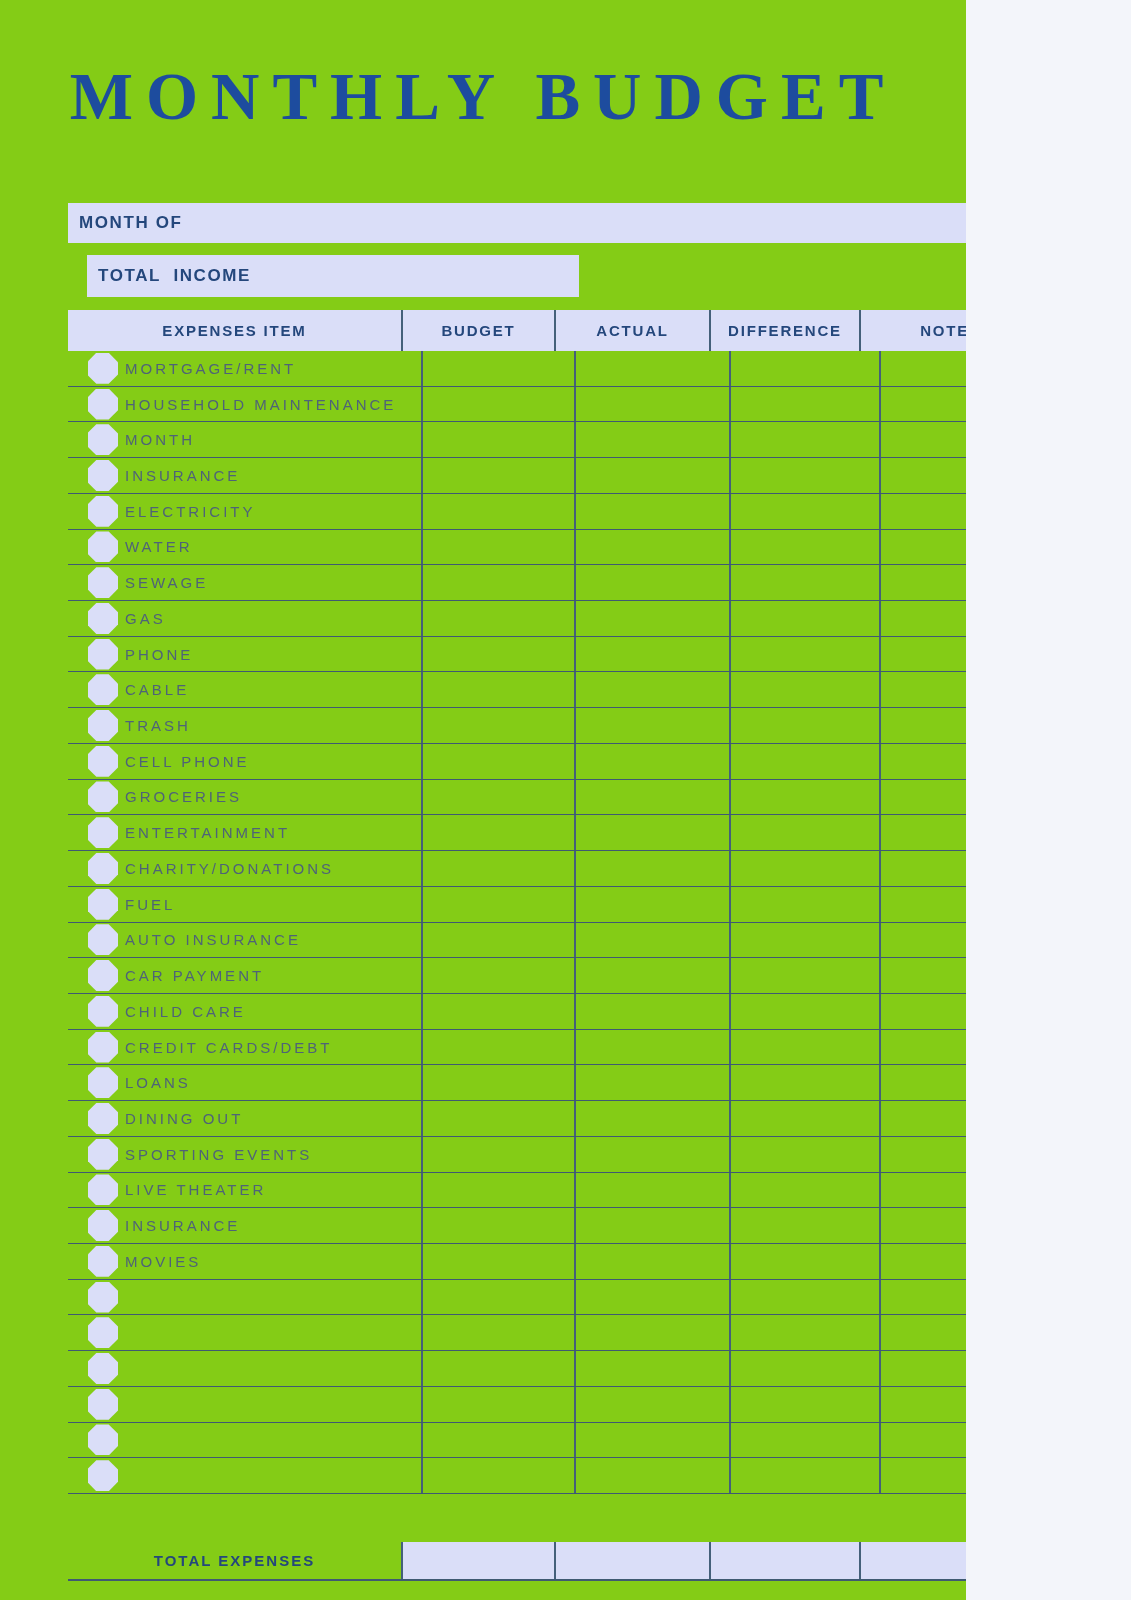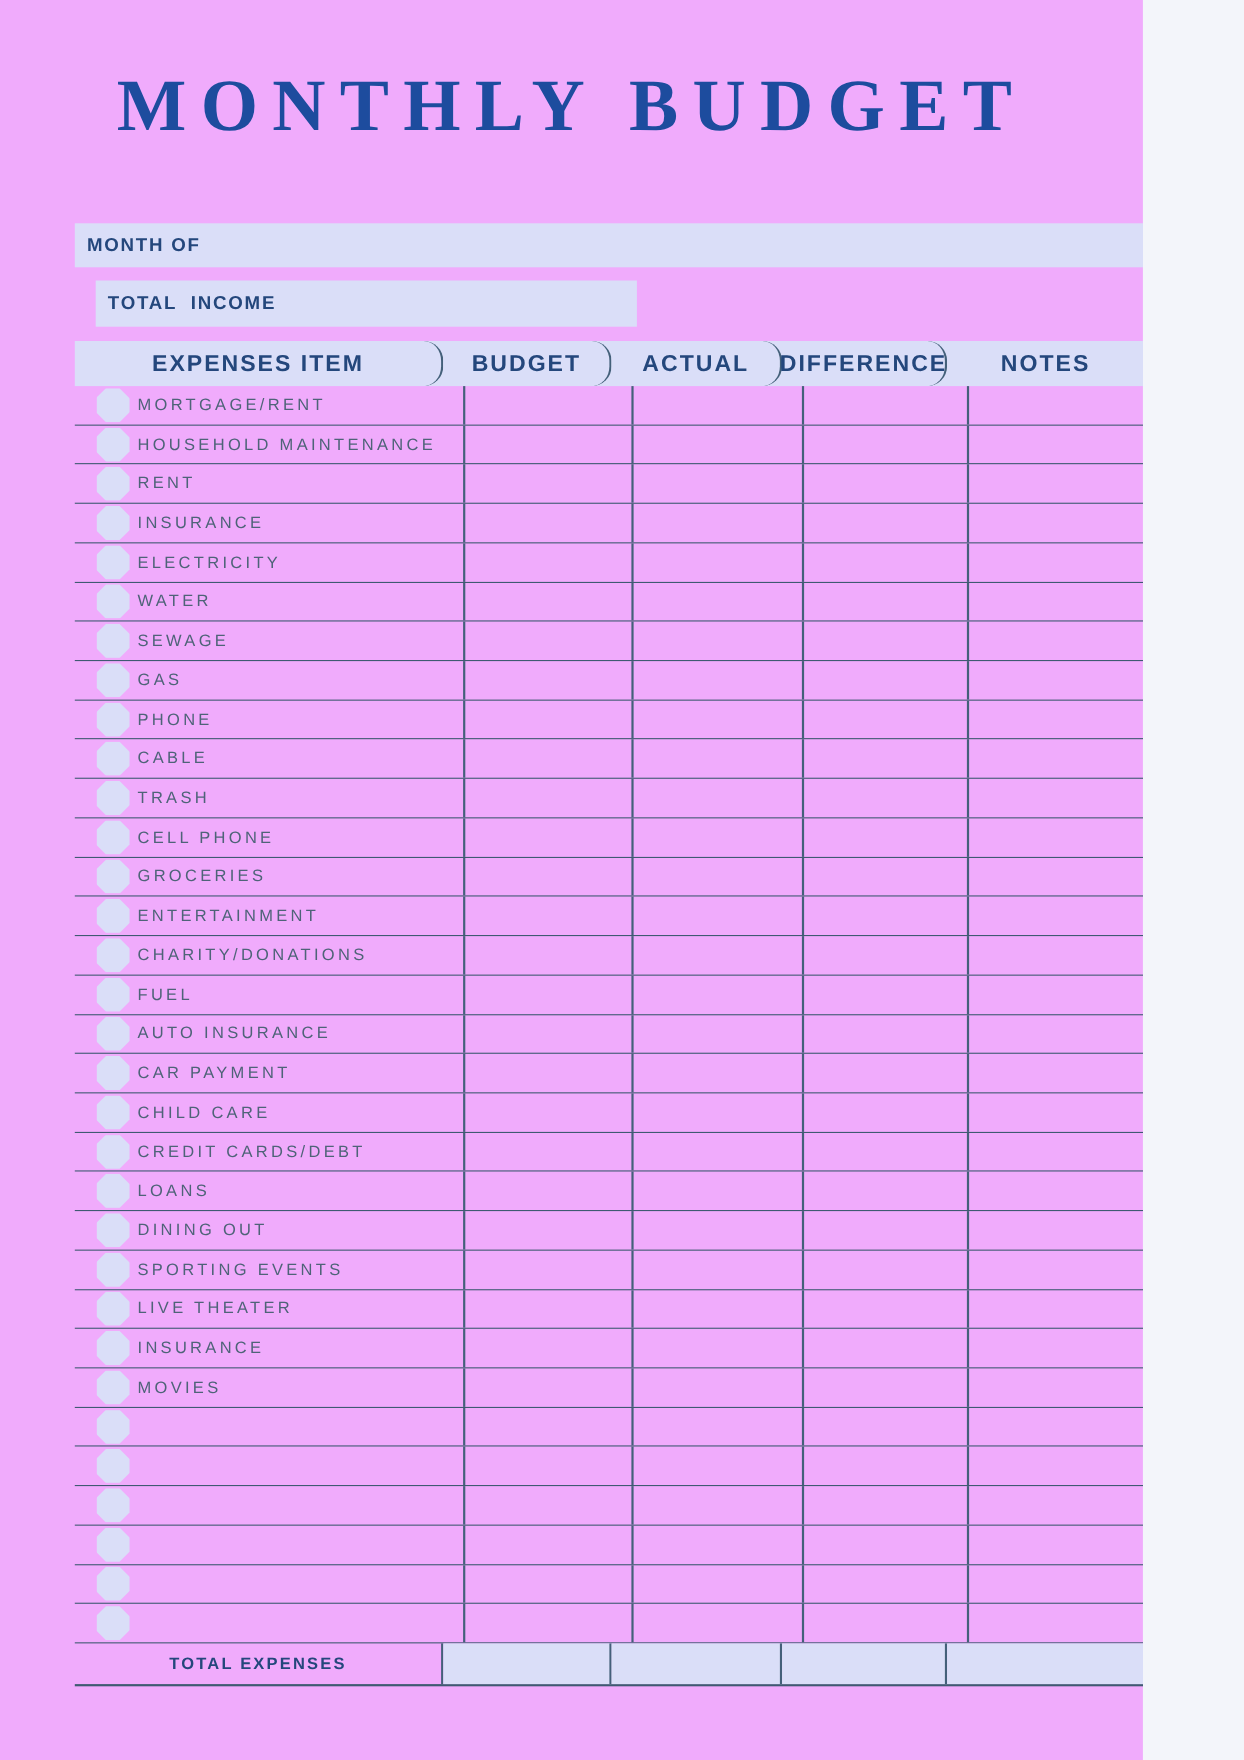--- a/index.html
+++ b/index.html
@@ -3,23 +3,23 @@
 <meta charset="utf-8">
 <style>
   html, body {
     margin: 0;
     padding: 0;
     background: #f3f5fa;
     font-family: "Liberation Sans", sans-serif;
   }
   #page {
     position: relative;
-    width: 1039px;
+    width: 966px;
     height: 1600px;
-    background: #f0abfc;
+    background: #84cc16;
     overflow: hidden;
   }
   
   #page-title {
     position: absolute;
     top: 58px;
     left: 0;
     width: 100%;
     text-align: center;
     font-family: "Liberation Serif", serif;
@@ -68,25 +68,24 @@
     align-items: center;
   }
   .t-cell:last-child { border-right: none; text-align: center; }
 
   #table-header {
     height: 41px;
     background: #dadef8;
   }
   #table-header .t-cell {
     justify-content: center;
-    font-size: 21px;
+    font-size: 15px;
     font-weight: 700;
     letter-spacing: 1.8px;
     color: #24477c;
-    border-radius: 18px;
   }
 
   .t-row {
     height: 35.72px;
     border-bottom: 1.8px solid #3f5a72;
     padding-left: 20px;
   }
   .label-cell {
     justify-content: flex-start;
     overflow: hidden;
@@ -103,20 +102,21 @@
     margin-left: 7px;
     font-size: 15px;
     letter-spacing: 3px;
     color: #4e6378;
     white-space: nowrap;
   }
 
   #total-row {
     height: 39px;
     border-bottom: 2px solid #3f5a72;
+    margin-top: 48px;
   }
   #total-row .t-cell.filled { background: #dadef8; }
   #total-row .total-label-cell {
     justify-content: center;
     font-size: 15px;
     font-weight: 700;
     letter-spacing: 2px;
     color: #24477c;
   }
 </style>
@@ -165,21 +165,21 @@
     </div>
     <div class="t-cell"></div>
     <div class="t-cell"></div>
     <div class="t-cell"></div>
     <div class="t-cell"></div>
   </div>
 
   <div class="t-grid t-row">
     <div class="t-cell label-cell">
       <span class="bullet"></span>
-      <span class="row-label">RENT</span>
+      <span class="row-label">MONTH</span>
     </div>
     <div class="t-cell"></div>
     <div class="t-cell"></div>
     <div class="t-cell"></div>
     <div class="t-cell"></div>
   </div>
 
   <div class="t-grid t-row">
     <div class="t-cell label-cell">
       <span class="bullet"></span>

